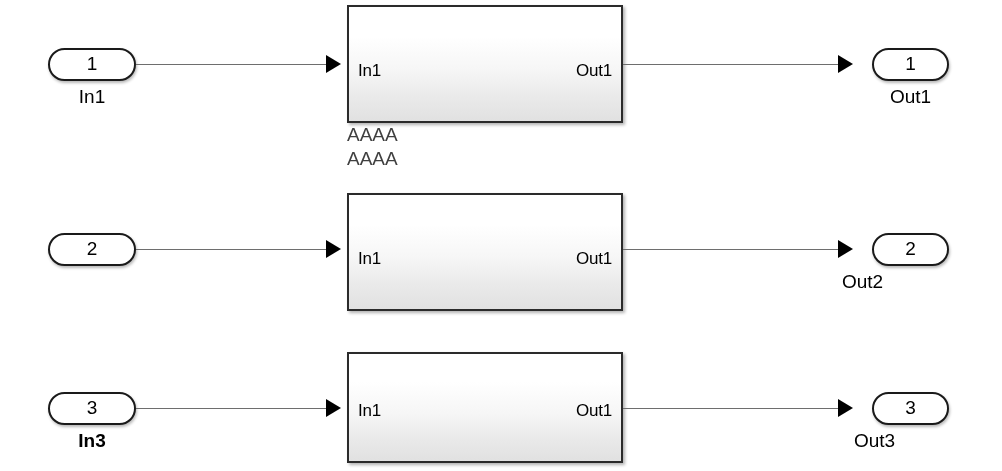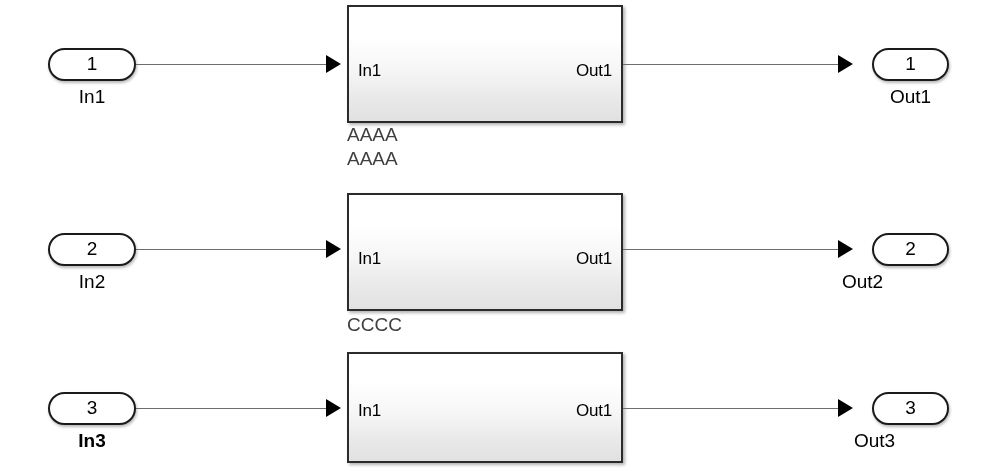--- a/index.html
+++ b/index.html
@@ -124,41 +124,37 @@
   <div class="port-name" style="left:872px; top:86px; width:77px;">Out1</div>
 
   <div class="block-caption" style="left:347px; top:123px; width:276px;">
     <div>AAAA</div>
     <div>AAAA</div>
   </div>
 
   <div class="port" style="left:48px; top:233px; width:88px; height:33px;">
     <span class="port-num">2</span>
   </div>
-  <div class="port-name" style="left:48px; top:271px; width:88px;">In2</div>
 
   <div class="wire" style="left:136px; top:249px; width:190px;"></div>
   <div class="arrow" style="left:326px; top:240px;"></div>
 
   <div class="block" style="left:347px; top:193px; width:276px; height:118px;">
     <span class="port-label port-in" style="top:54px;">In1</span>
     <span class="port-label port-out" style="top:54px;">Out1</span>
   </div>
 
   <div class="wire" style="left:623px; top:249px; width:215px;"></div>
   <div class="arrow" style="left:838px; top:240px;"></div>
 
   <div class="port" style="left:872px; top:233px; width:77px; height:33px;">
     <span class="port-num">2</span>
   </div>
   <div class="port-name" style="left:824px; top:271px; width:77px;">Out2</div>
 
-  <div class="block-caption" style="left:347px; top:313px; width:276px;">
-    <div>CCCC</div>
-  </div>
 
   <div class="port" style="left:48px; top:392px; width:88px; height:33px;">
     <span class="port-num">3</span>
   </div>
   <div class="port-name" style="left:48px; top:430px; width:88px;font-weight:bold;">In3</div>
 
   <div class="wire" style="left:136px; top:408px; width:190px;"></div>
   <div class="arrow" style="left:326px; top:399px;"></div>
 
   <div class="block" style="left:347px; top:352px; width:276px; height:111px;">

